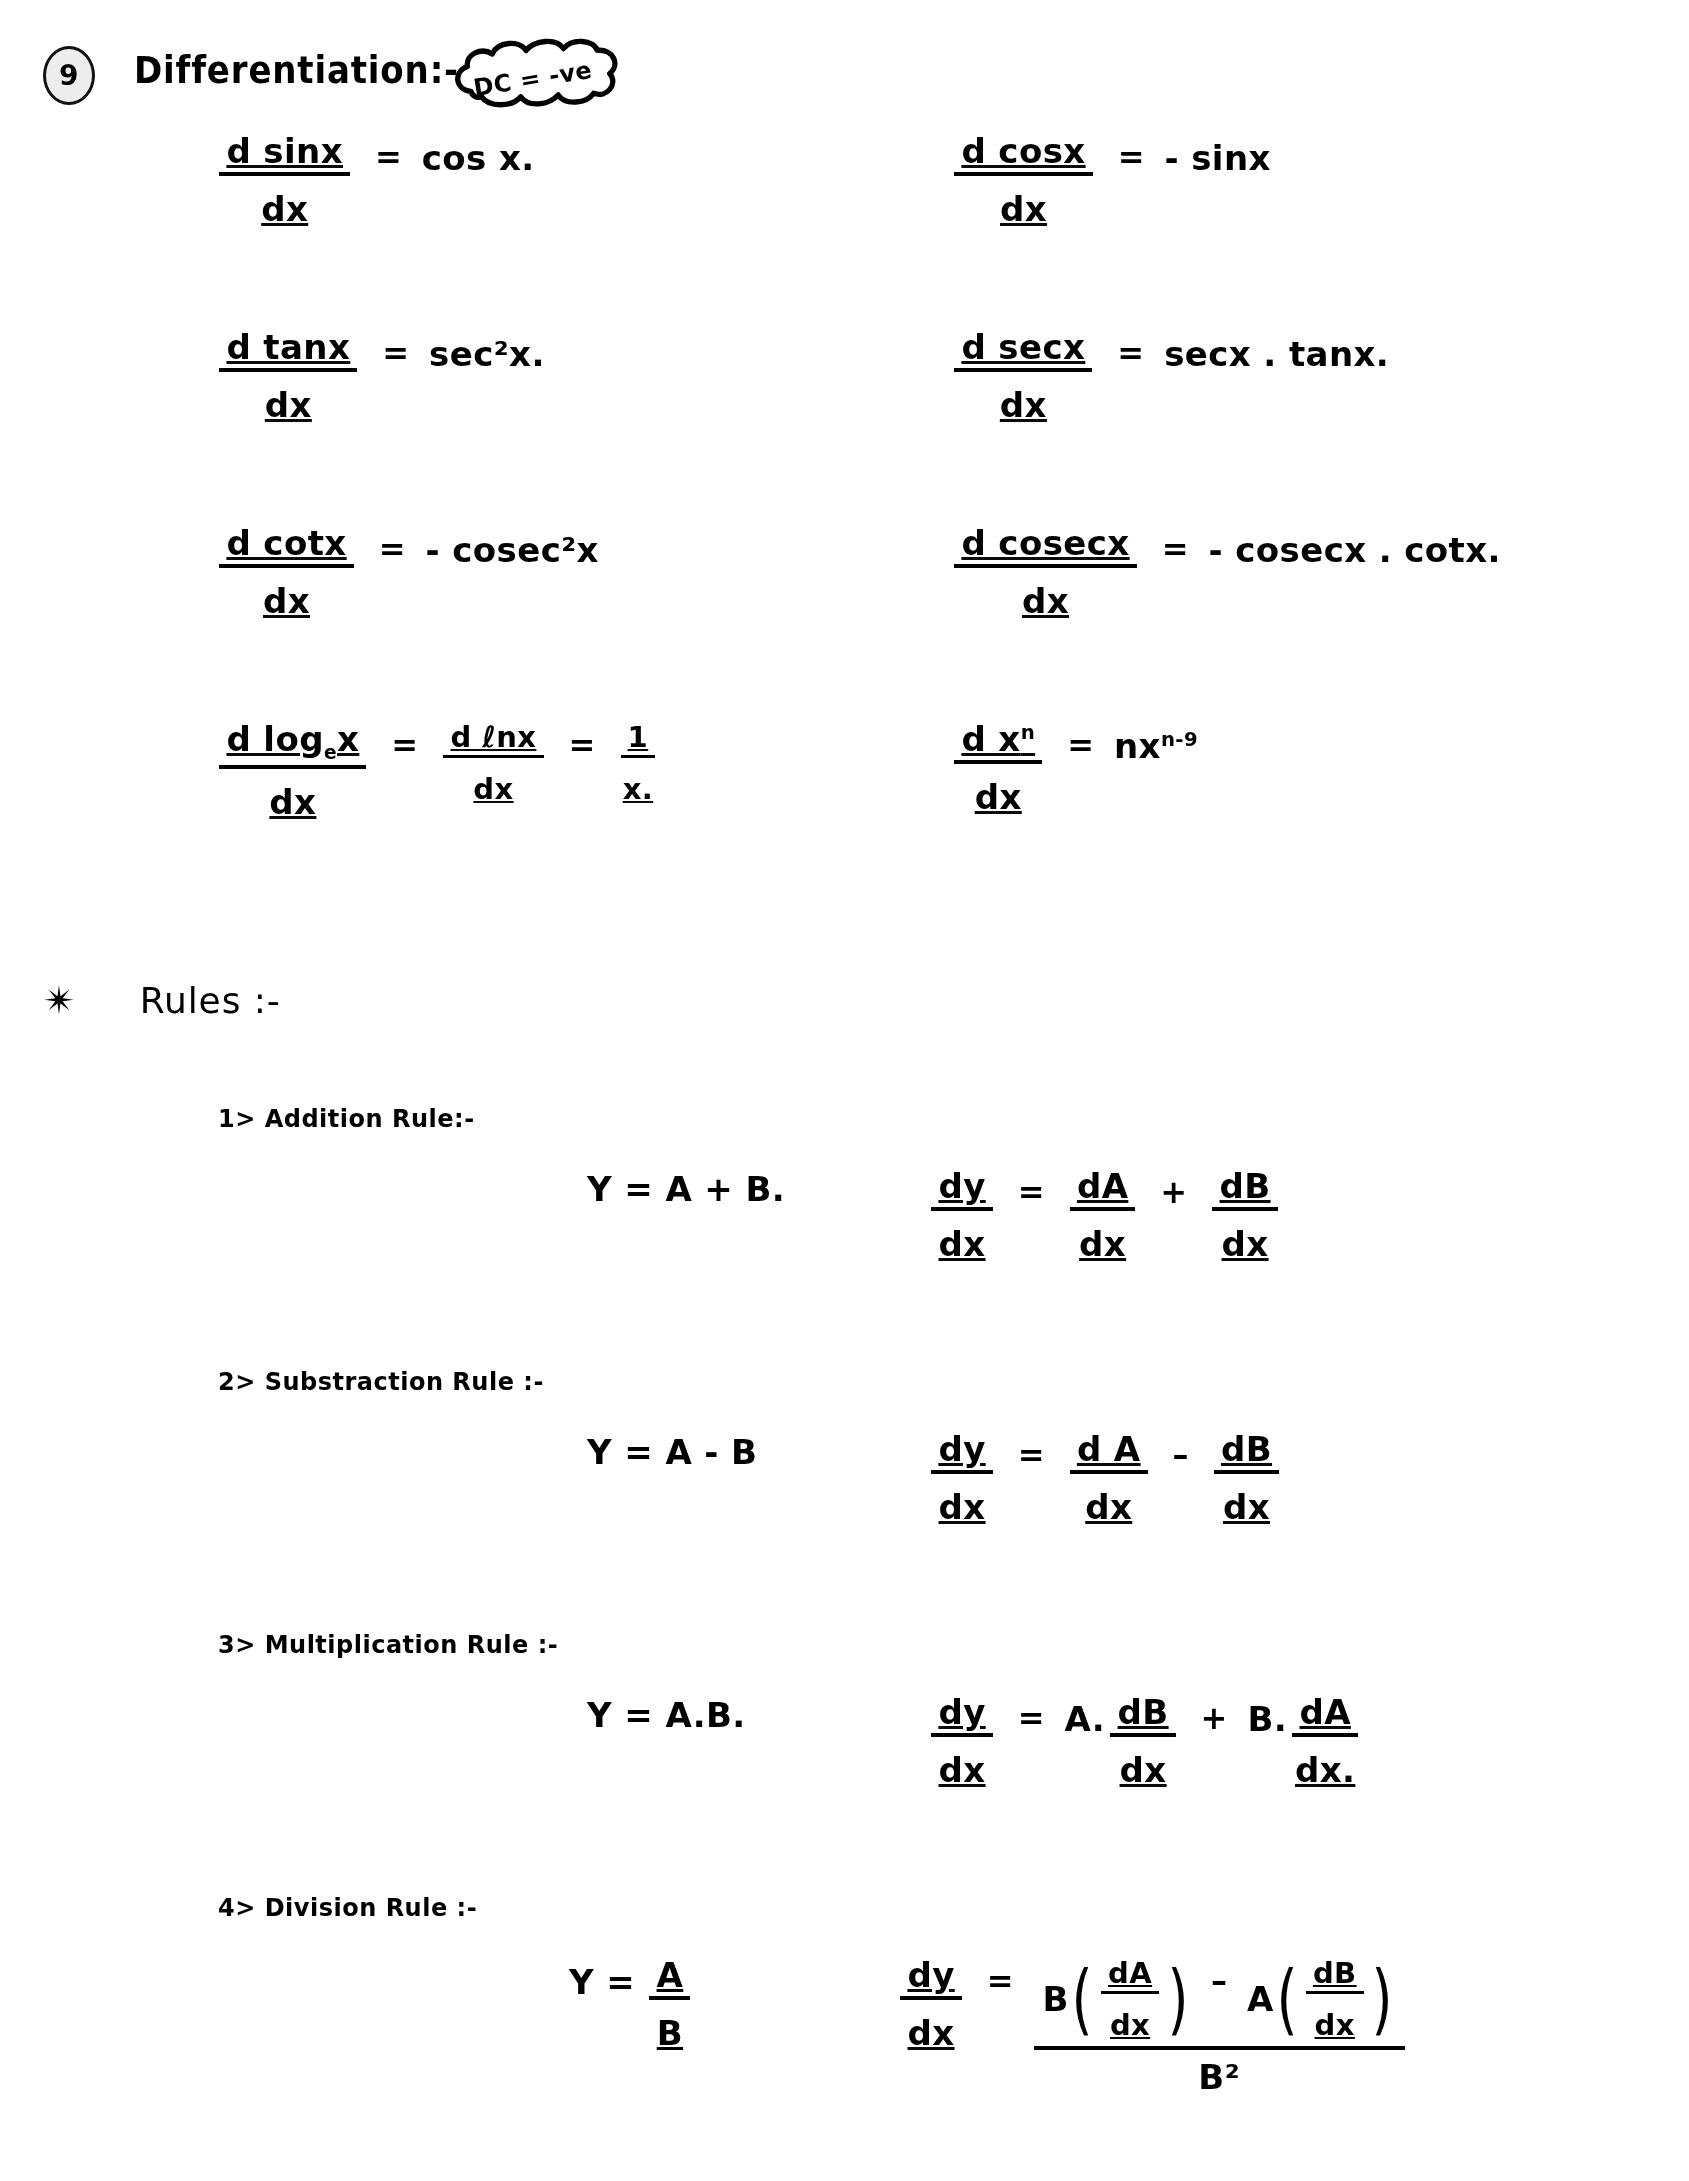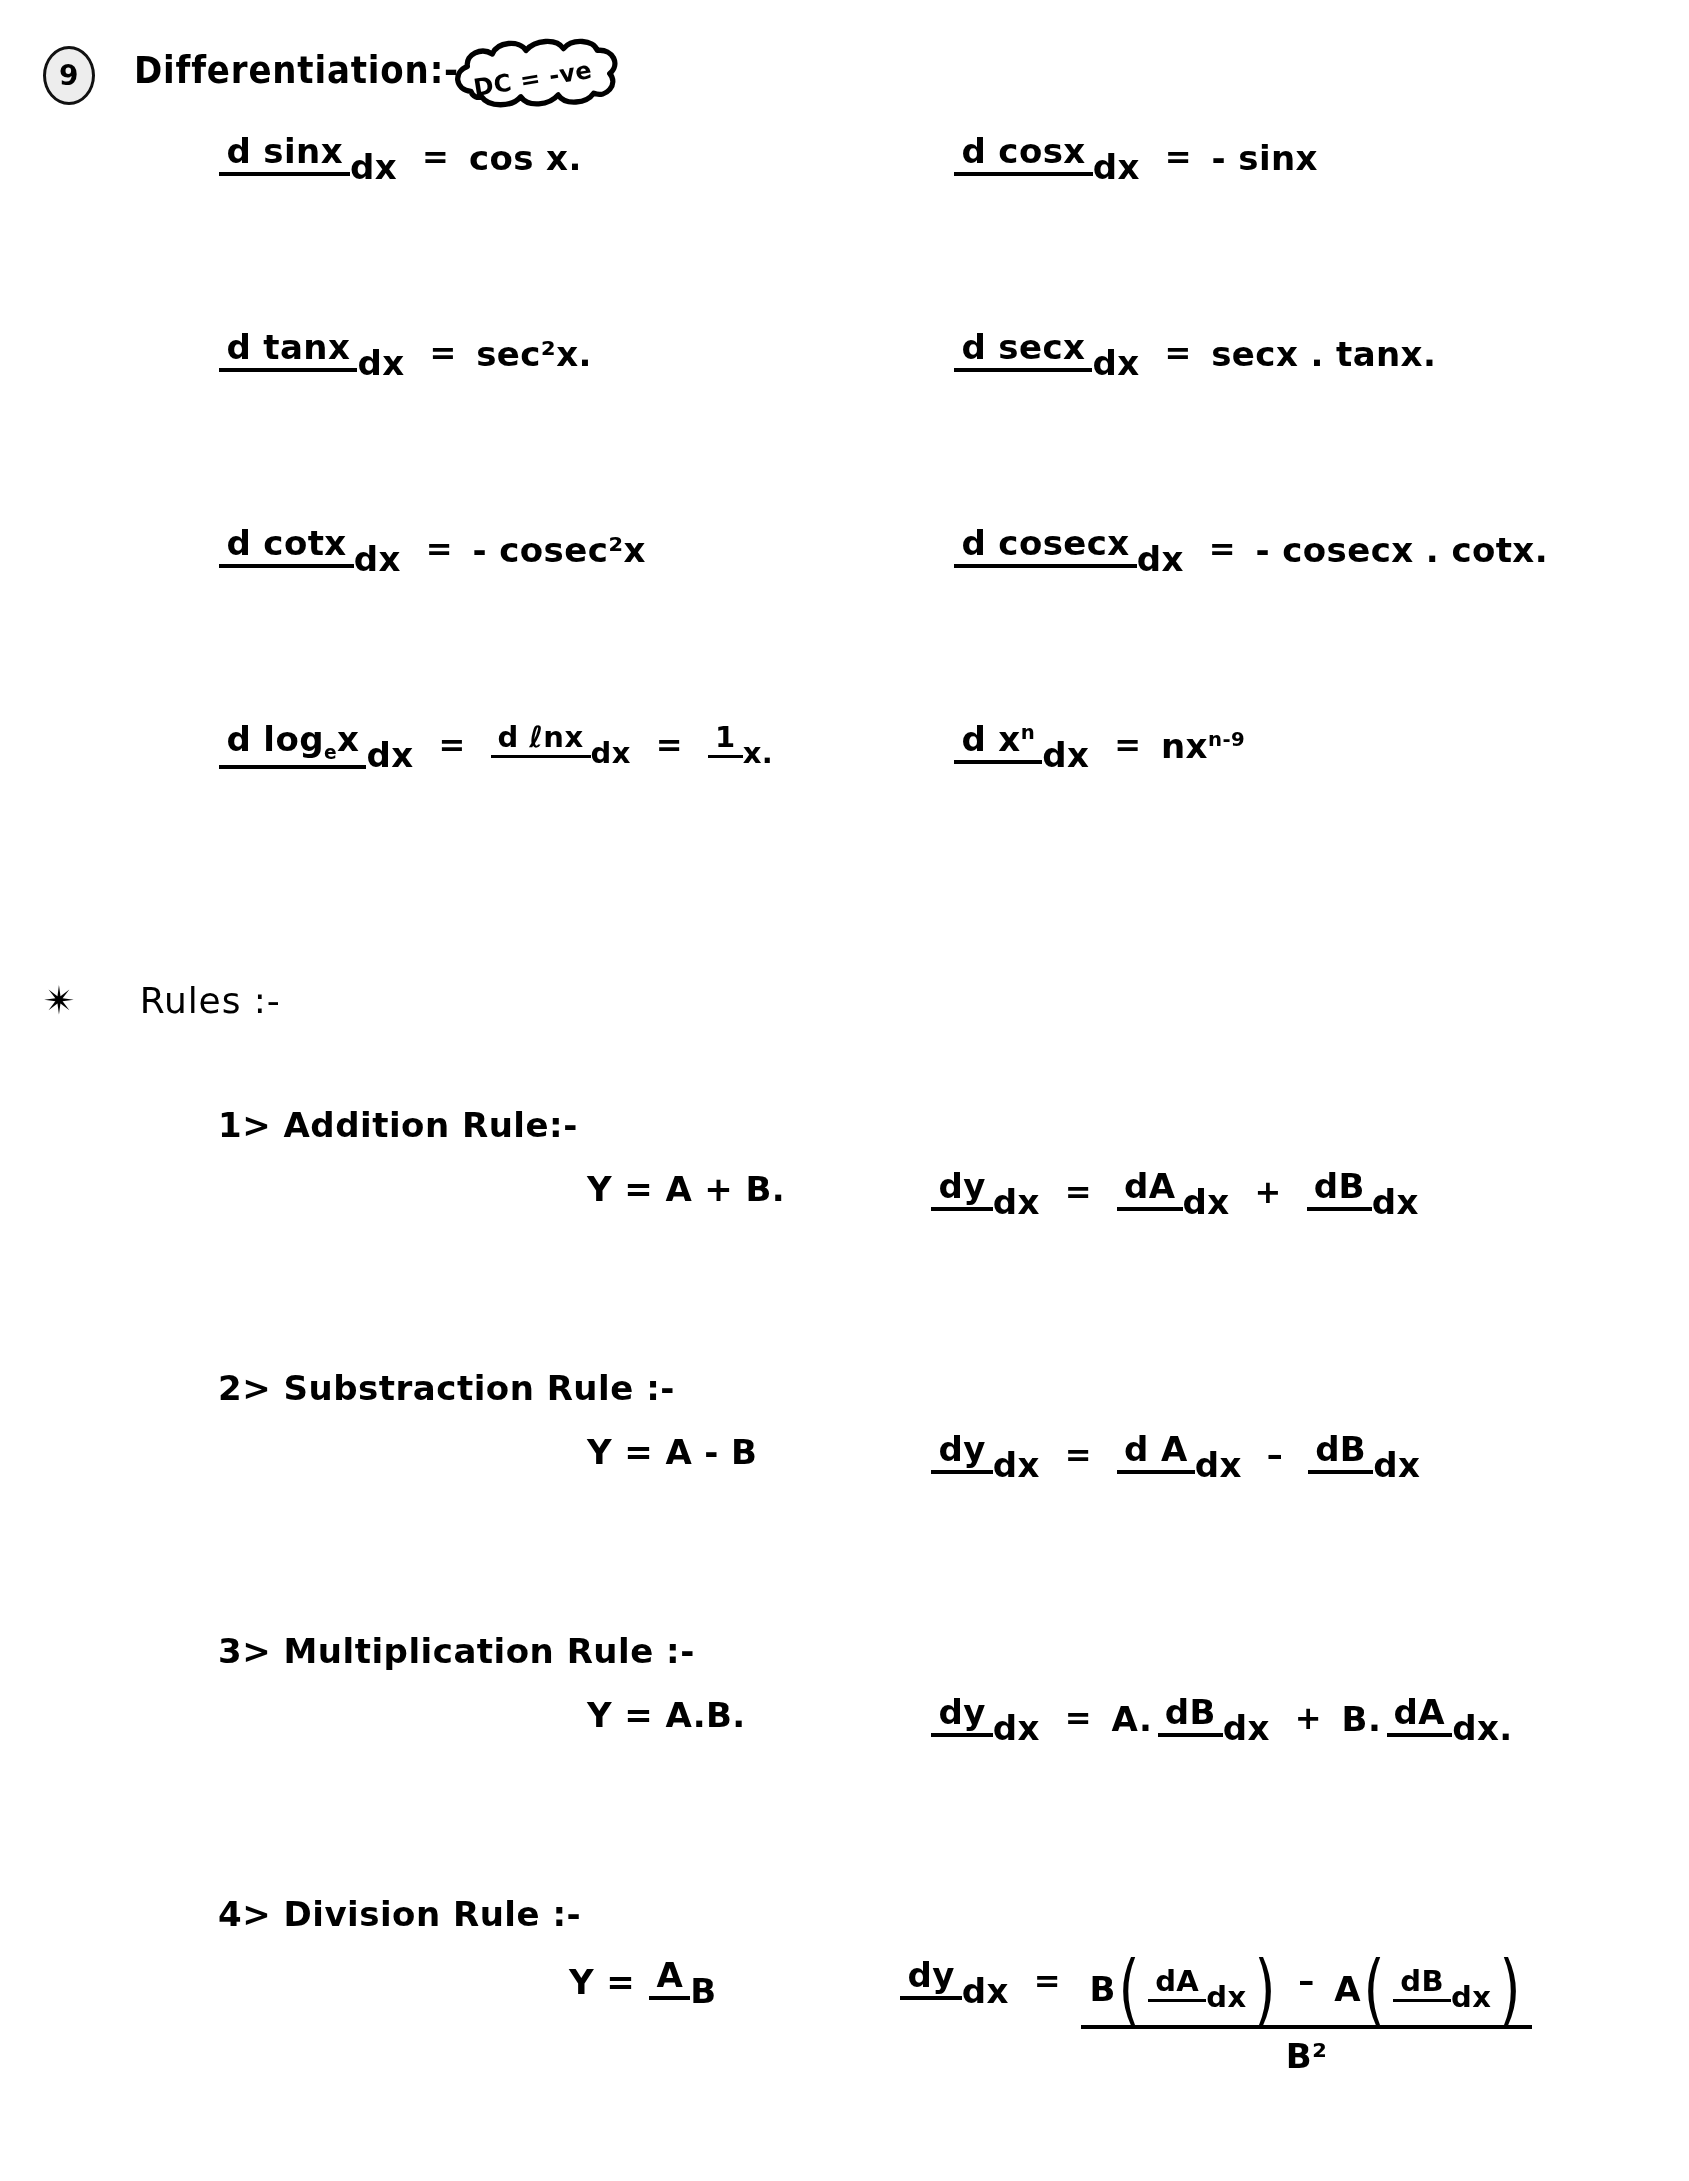--- a/index.html
+++ b/index.html
@@ -95,24 +95,25 @@
     font-size: 34px;
     font-weight: 700;
     white-space: nowrap;
   }
   .fcell.left  { left: 214px; }
   .fcell.right { left: 949px; }
 
   
   .frac {
     display: inline-flex;
-    flex-direction: row;
-    align-items: flex-start;
+    flex-direction: column;
+    align-items: center;
     vertical-align: middle;
     margin: 0 5.3px;
+    text-decoration: underline;
   }
   .frac .num {
     padding: 0 7.1px 2.7px 7.1px;
     border-bottom: 4.5px solid #000;
     font-size: 34px;
     line-height: 1.05;
     white-space: nowrap;
   }
   .frac .den {
     padding-top: 16px;
@@ -160,21 +161,21 @@
   
   .rule {
     position: absolute;
     left: 0;
     width: 1690px;
   }
   .rule-title {
     position: absolute;
     left: 218px;
     top: 0;
-    font-size: 34px;
+    font-size: 24px;
     font-weight: 700;
     letter-spacing: 0.5px;
     white-space: nowrap;
   }
   .rule-body {
     position: absolute;
     left: 17px;
     top: 64px;
     width: 1690px;
     height: 151px;

